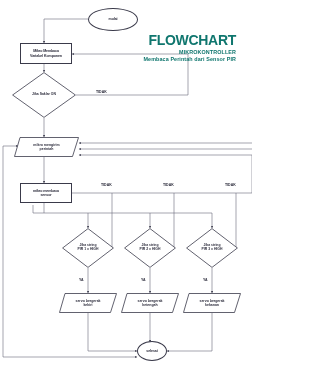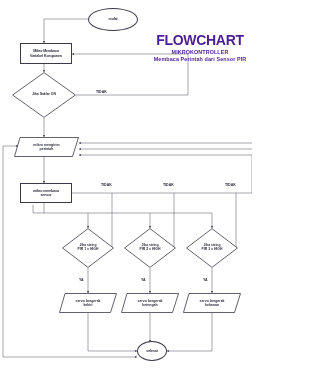--- a/index.html
+++ b/index.html
@@ -99,25 +99,25 @@
   }
   .edge-label {
     position: absolute;
     font-size: 3.5px;
     font-weight: bold;
     color: #2a2a3a;
     white-space: nowrap;
   }
   #title-block {
     position: absolute;
-    left: 144px;
+    left: 124px;
     top: 33px;
     width: 112px;
-    text-align: center;
-    color: #4c1d95;
+    text-align: right;
+    color: #0f766e;
   }
   #title-main {
     font-size: 14px;
     font-weight: bold;
     letter-spacing: -0.3px;
     line-height: 1.05;
   }
   #title-sub1 {
     font-size: 5.4px;
     font-weight: bold;

